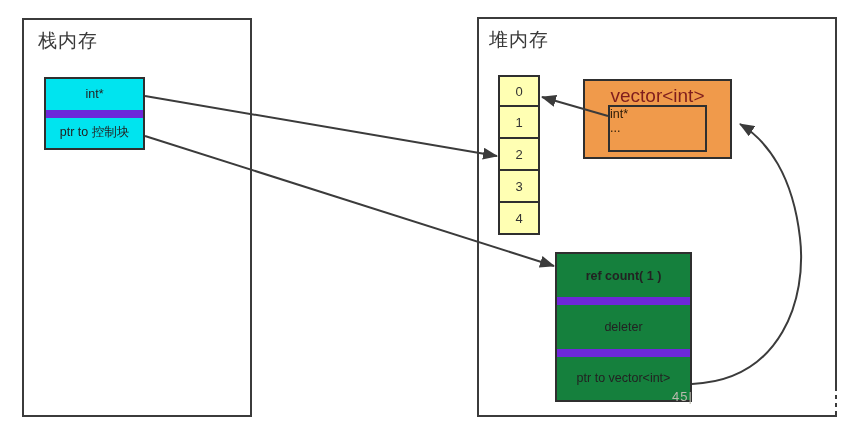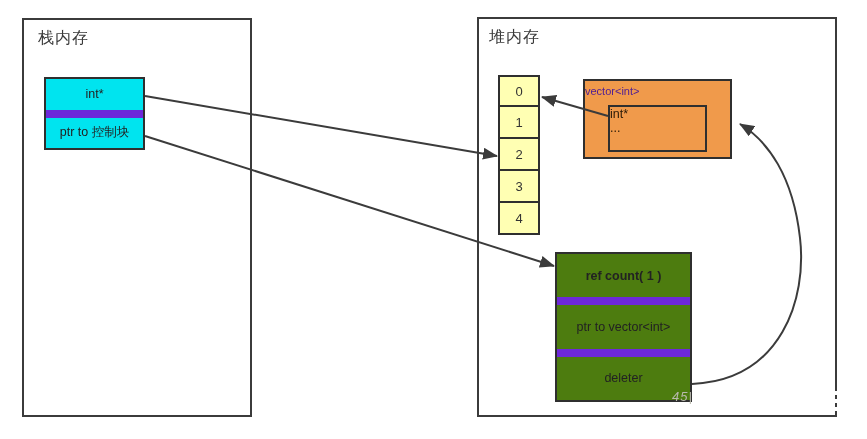--- a/index.html
+++ b/index.html
@@ -15,21 +15,21 @@
     background: #ffffff;
     overflow: hidden;
   }
   .region {
     position: absolute;
     border: 2px solid #3b3b3b;
     background: #ffffff;
   }
   .region-title {
     position: absolute;
-    font-size: 16px;
+    font-size: 19px;
     color: #3a3a3a;
     letter-spacing: 1px;
     white-space: nowrap;
   }
   .node {
     position: absolute;
     border: 2px solid #2f2f2f;
     display: flex;
     flex-direction: column;
   }
@@ -37,21 +37,21 @@
     flex: 1;
     display: flex;
     align-items: center;
     justify-content: center;
     font-size: 12.5px;
     color: #222222;
     white-space: nowrap;
   }
   .node .row + .row { border-top: 8px solid #6d28d9; }
   .cyan { background: #00e4ef; }
-  .yellow { background: #4d7c0f; }
+  .yellow { background: #15803d; }
   .bold { font-weight: bold; }
   
   .mem-array { position: absolute; display: flex; flex-direction: column; }
   .mem-array .cell {
     width: 42px;
     height: 32px;
     border: 2px solid #2f2f2f;
     background: #ffffb3;
     display: flex;
     align-items: center;
@@ -63,23 +63,23 @@
   
   #vector-box {
     position: absolute;
     left: 583px; top: 79px; width: 149px; height: 80px;
     border: 2px solid #2f2f2f;
     background: #f09a4b;
   }
   #vector-box .vtitle {
     position: absolute;
     top: 4px; left: 0; right: 0;
-    text-align: left;
-    font-size: 11px;
-    color: #4c1d95;
+    text-align: center;
+    font-size: 19px;
+    color: #7f1d1d;
   }
   #vector-box .inner {
     position: absolute;
     left: 23px; top: 24px; width: 99px; height: 47px;
     border: 2px solid #2f2f2f;
     background: #f09a4b;
     display: flex; flex-direction: column;
   }
   #vector-box .inner .row { font-size: 12.5px; color: #2a1a08; }
   
@@ -88,21 +88,20 @@
     left: 0; top: 0; width: 867px; height: 439px;
     pointer-events: none;
   }
   
   #watermark {
     position: absolute;
     left: 672px; top: 389px;
     font-size: 13px;
     color: #b9b9ae;
     letter-spacing: 1px;
-    font-style: italic;
     text-align: right;
   }
   .border-gap {
     position: absolute;
     width: 8px; height: 4px;
     left: 833px;
     background: #ffffff;
   }
 </style>
 </head>
@@ -132,22 +131,22 @@
   <div id="vector-box">
     <div class="vtitle">vector&lt;int&gt;</div>
     <div class="inner">
       <div class="row">int*</div>
       <div class="row">...</div>
     </div>
   </div>
 
   <div class="node yellow" style="left:555px; top:252px; width:137px; height:150px;">
     <div class="row bold">ref count( 1 )</div>
+    <div class="row">deleter</div>
     <div class="row">ptr to vector&lt;int&gt;</div>
-    <div class="row">deleter</div>
   </div>
 
   <svg id="arrows" viewBox="0 0 867 439">
     <defs>
       <marker id="ah" markerUnits="userSpaceOnUse" markerWidth="15" markerHeight="12" refX="14" refY="6" orient="auto">
         <path d="M0,0 L15,6 L0,12 Z" fill="#3b3b3b"></path>
       </marker>
     </defs>
     <line x1="145" y1="96" x2="497" y2="156" stroke="#3b3b3b" stroke-width="2" marker-end="url(#ah)"></line>
     <line x1="145" y1="136" x2="554" y2="266" stroke="#3b3b3b" stroke-width="2" marker-end="url(#ah)"></line>

